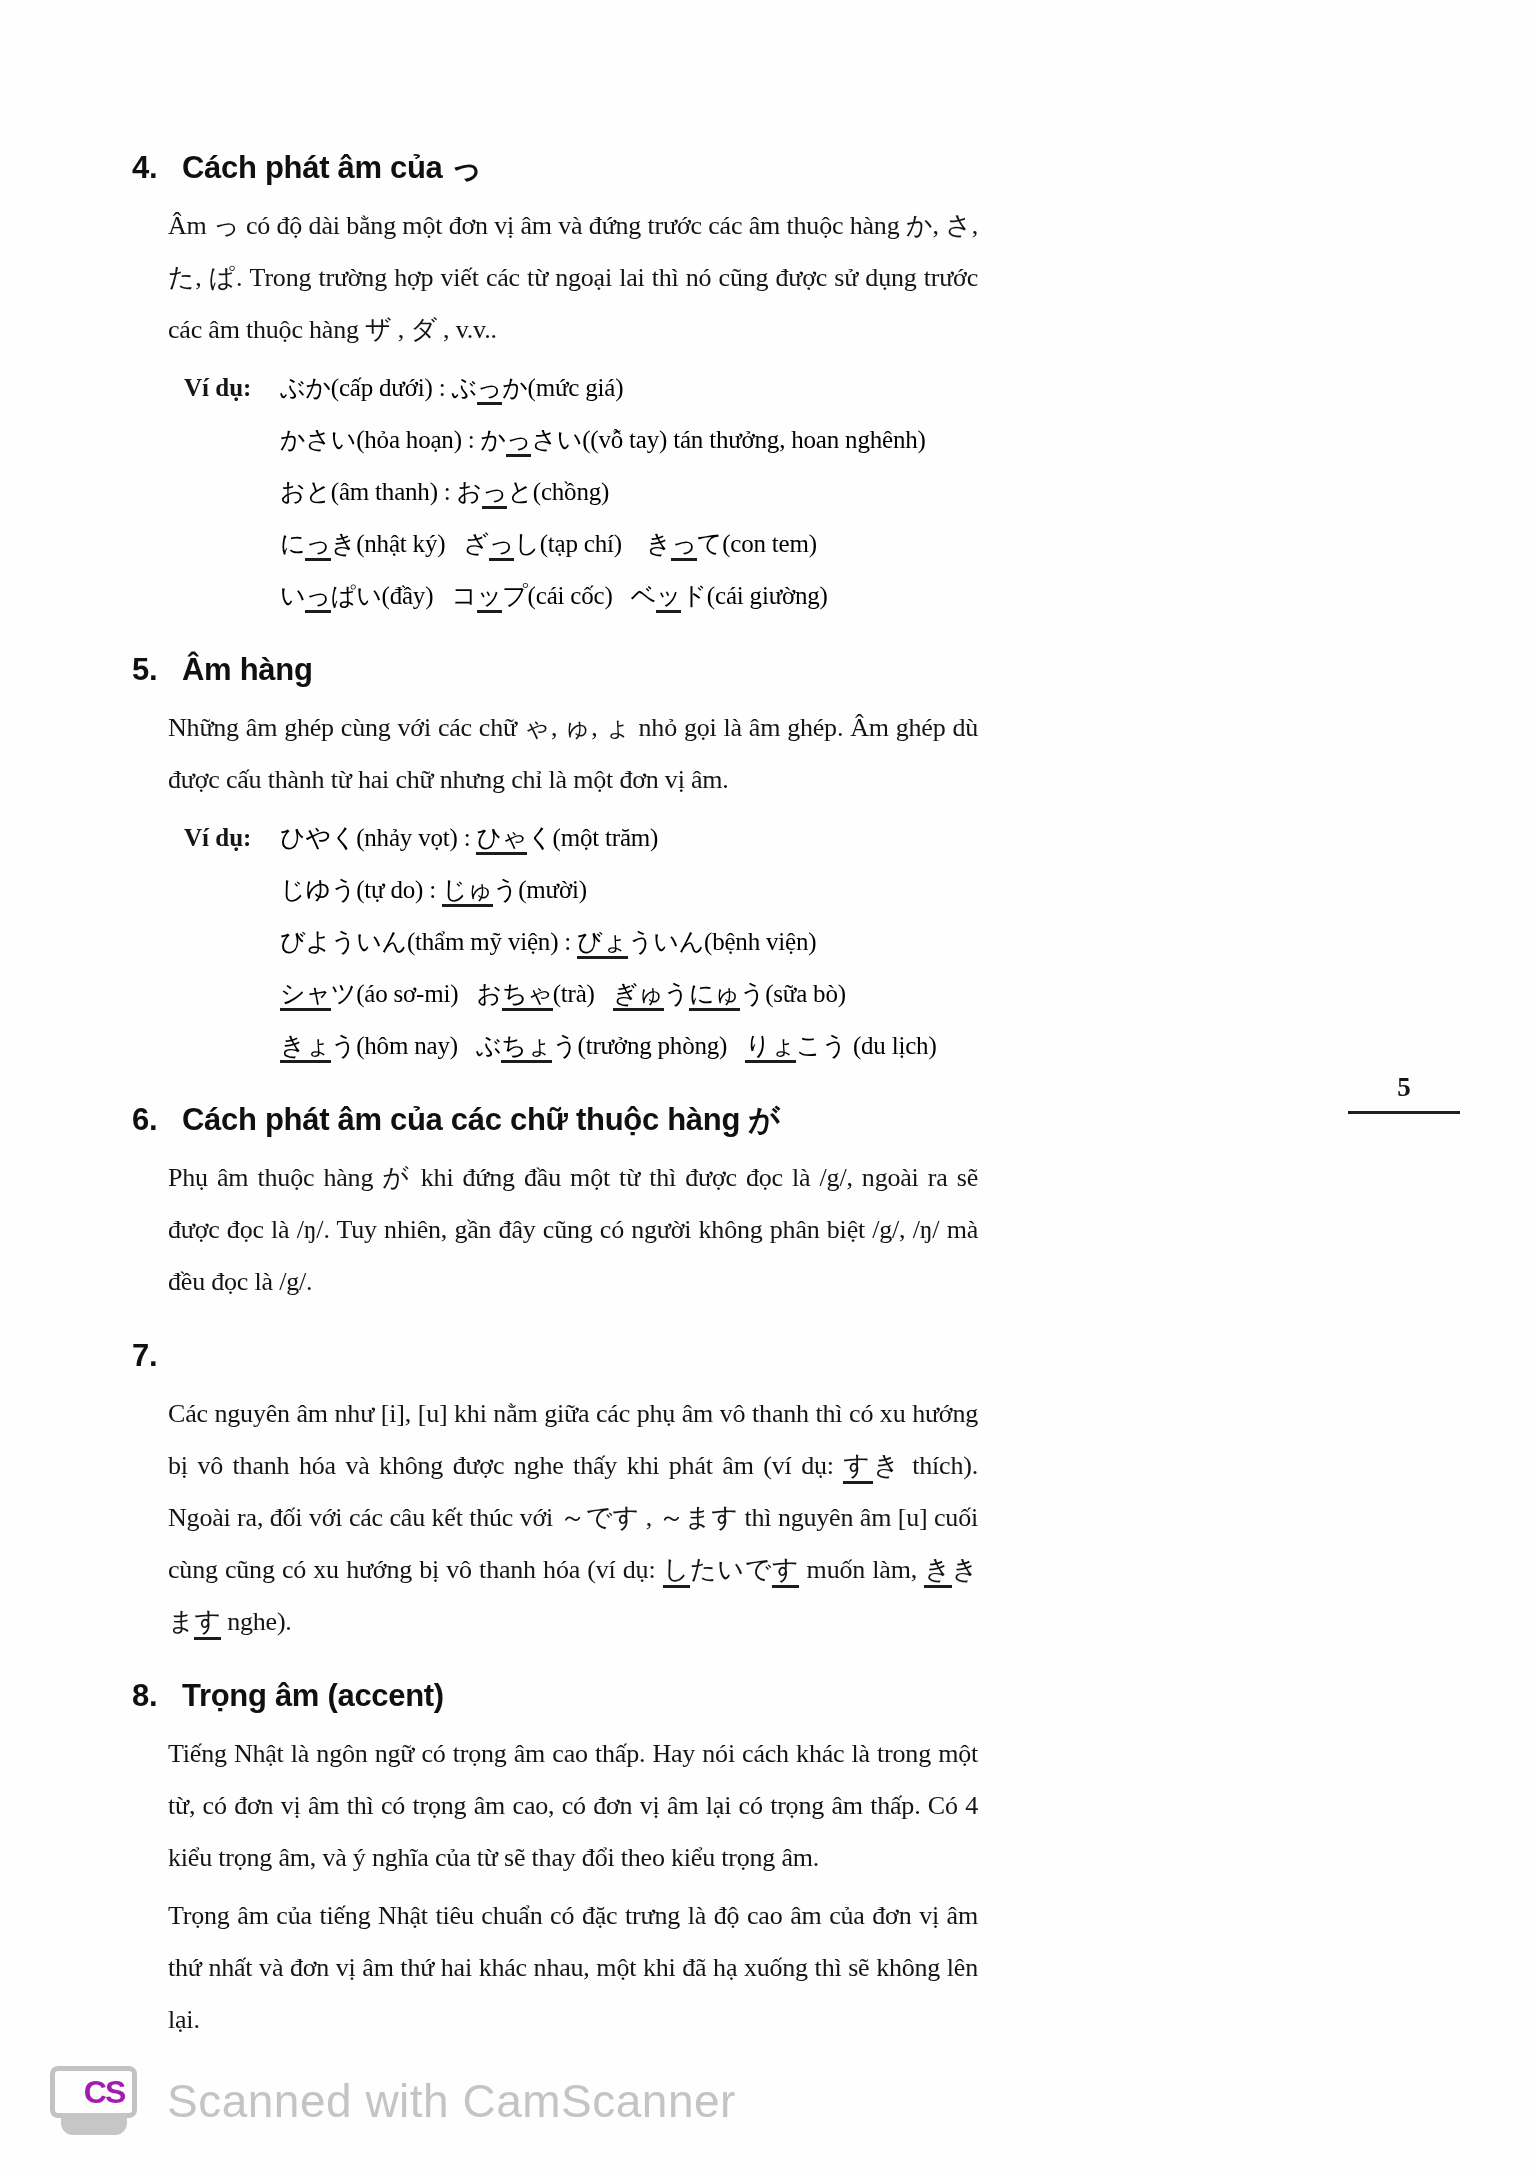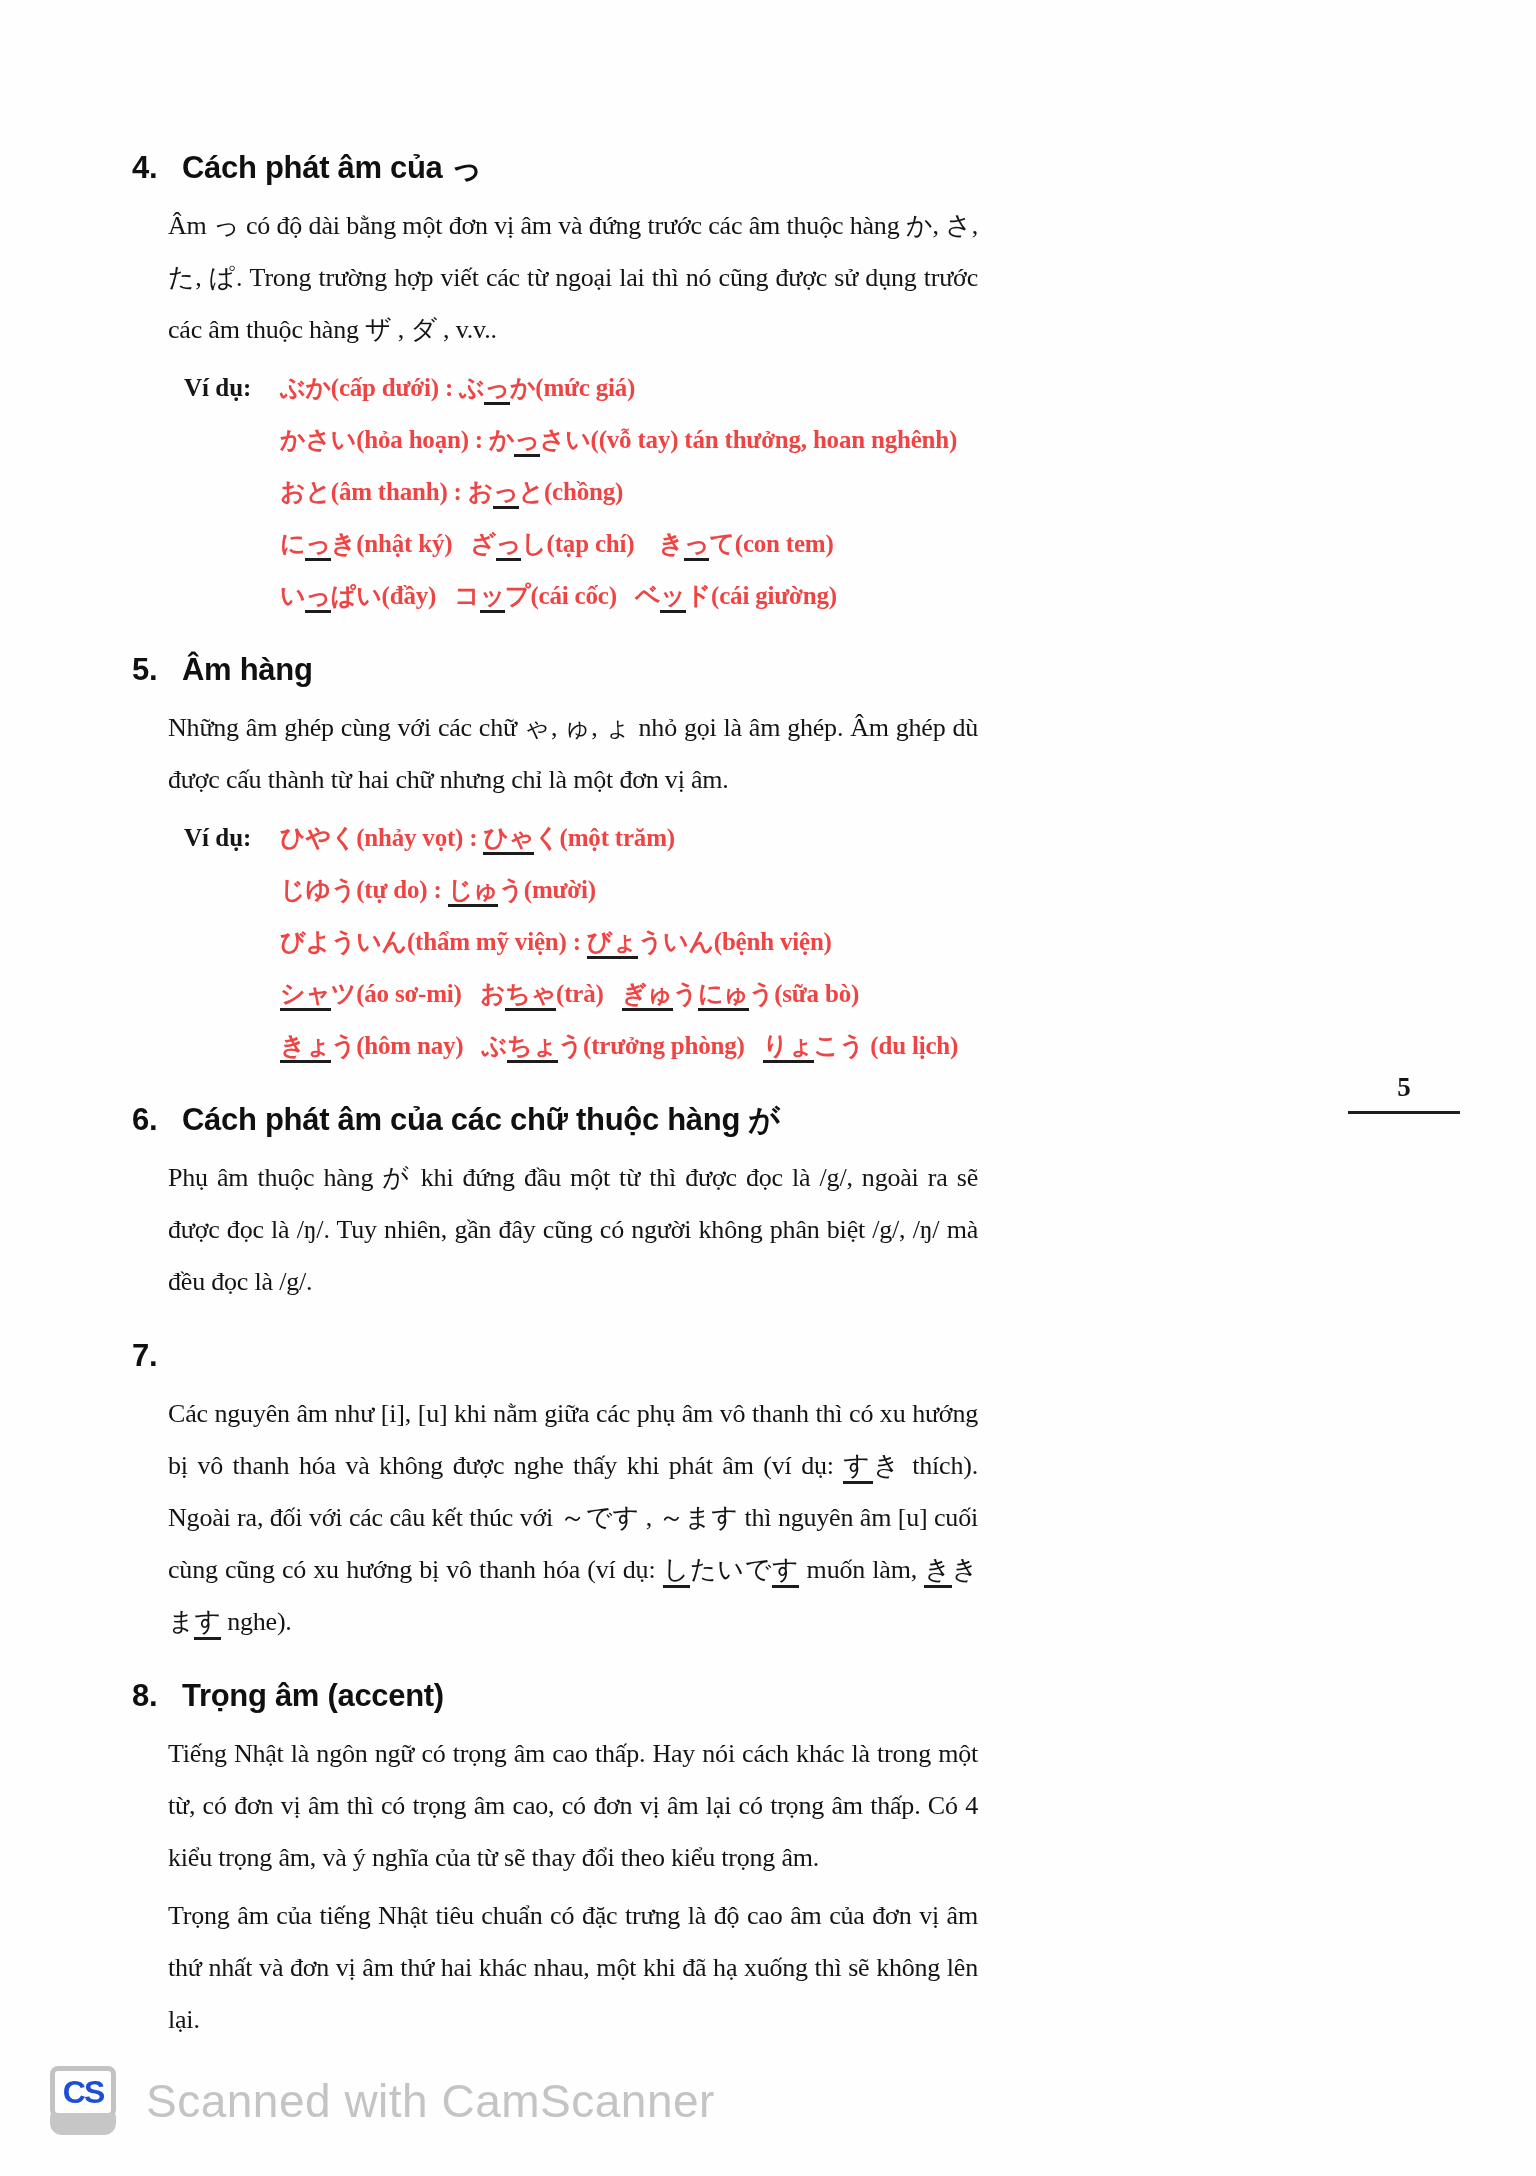--- a/index.html
+++ b/index.html
@@ -47,22 +47,21 @@
     left:52px;top:0;
     font-weight:700;
     font-size:25px;
     line-height:52px;
   }
   .exrow{
     font-size:25px;
     line-height:52px;
     letter-spacing:-0.2px;
     white-space:pre-wrap;
-    color:#ef4444;
-    font-weight:bold;
+    color:#000000;
   }
   .u{border-bottom:3px solid #1c1c1c;padding-bottom:1px;}
   .pagenum{
     position:absolute;
     left:1348px;top:1072px;
     width:112px;
     text-align:center;
     font-size:27px;
     font-weight:700;
     padding-bottom:8px;
@@ -76,22 +75,23 @@
     align-items:center;
     gap:30px;
   }
   .cs-logo{display:flex;flex-direction:column;align-items:center;}
   .cs-top{
     width:56px;height:42px;
     border:5px solid #c3c3c3;
     border-radius:8px;
     display:flex;align-items:center;justify-content:center;
     font-family:"Liberation Sans", sans-serif;
-    font-weight:700;font-size:32px;color:#1d4ed8;
+    font-weight:700;font-size:32px;color:#a21caf;
     letter-spacing:-2px;
+    padding-left:21px;
   }
   .cs-bottom{
     width:66px;height:22px;
     background:#c6c6c6;
     border-radius:4px 4px 12px 12px;
     margin-top:-5px;
   }
   .footer-text{
     font-family:"Liberation Sans", sans-serif;
     font-size:46px;

